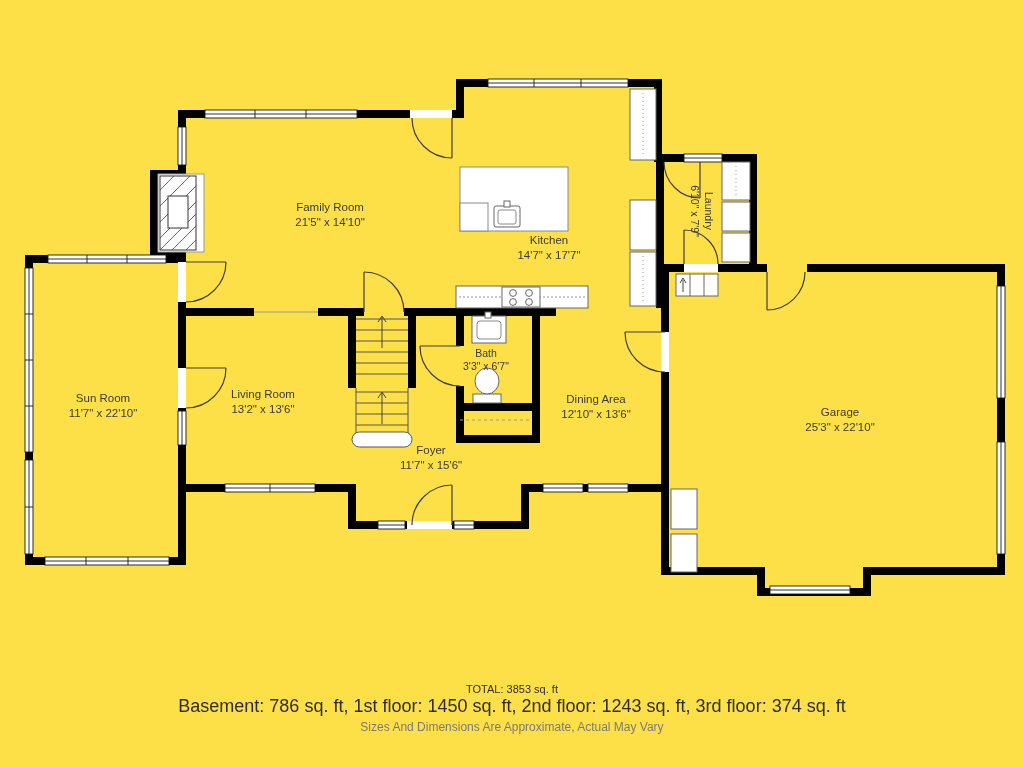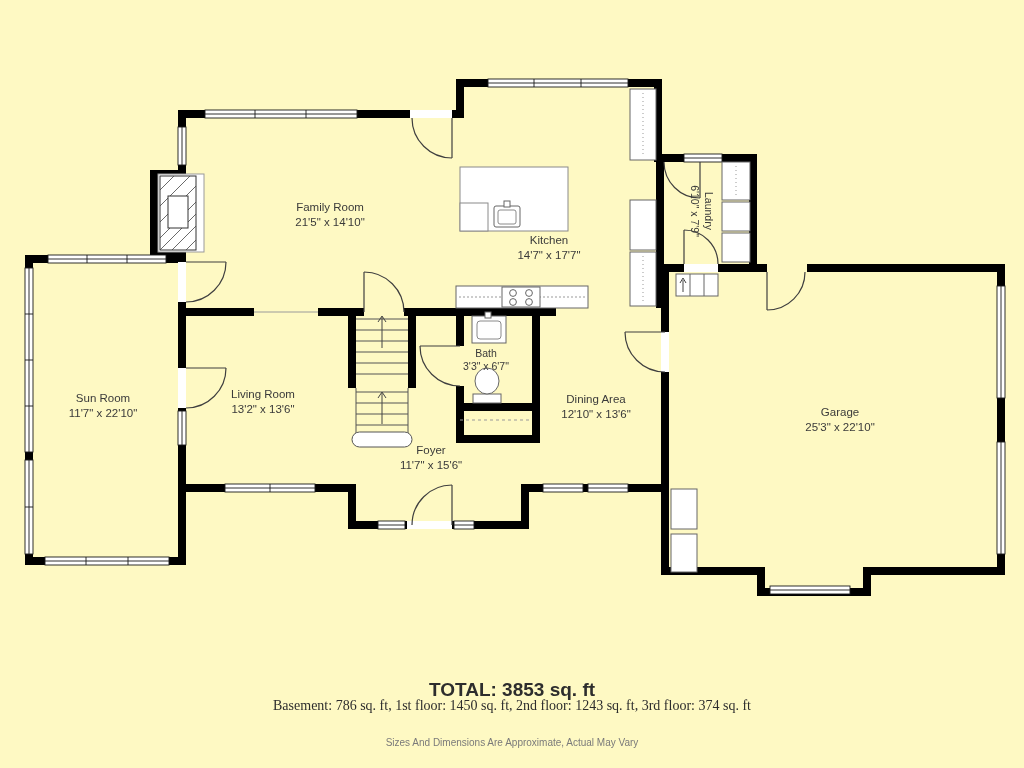--- a/index.html
+++ b/index.html
@@ -1,26 +1,26 @@
 <!DOCTYPE html>
 <html><head>
 <meta charset="utf-8">
 <style>
   html,body{margin:0;padding:0;background:#ffffff;}
-  .page{position:relative;width:1024px;height:768px;background:#fef9c3;overflow:hidden;
+  .page{position:relative;width:1024px;height:768px;background:#fde047;overflow:hidden;
         font-family:"Liberation Sans", sans-serif;}
   .plan-wrap{position:absolute;top:0;left:0;width:1024px;height:670px;}
   svg text{font-family:"Liberation Sans", sans-serif;fill:#3a3a3a;}
   .room-name{font-size:11.5px;}
   .room-dims{font-size:11.5px;}
   .small-room{font-size:10.5px;}
   .footer{position:absolute;top:681px;left:0;width:1024px;text-align:center;color:#2d2d2d;}
-  .footer .total{font-size:19px;font-weight:bold;line-height:17px;}
-  .footer .line{font-size:14px;line-height:16px;font-family:Liberation Serif, serif;}
-  .footer .disclaimer{font-size:10px;color:#7a7a7a;margin-top:23px;}
+  .footer .total{font-size:11px;font-weight:normal;line-height:17px;}
+  .footer .line{font-size:18px;line-height:16px;}
+  .footer .disclaimer{font-size:12px;color:#7a7a7a;margin-top:6px;}
 </style>
 </head>
 <body>
 
 <div class="page">
   <div class="plan-wrap">
     <svg width="1024" height="670" viewBox="0 0 1024 670">
 
       <g fill="#000000">
 

